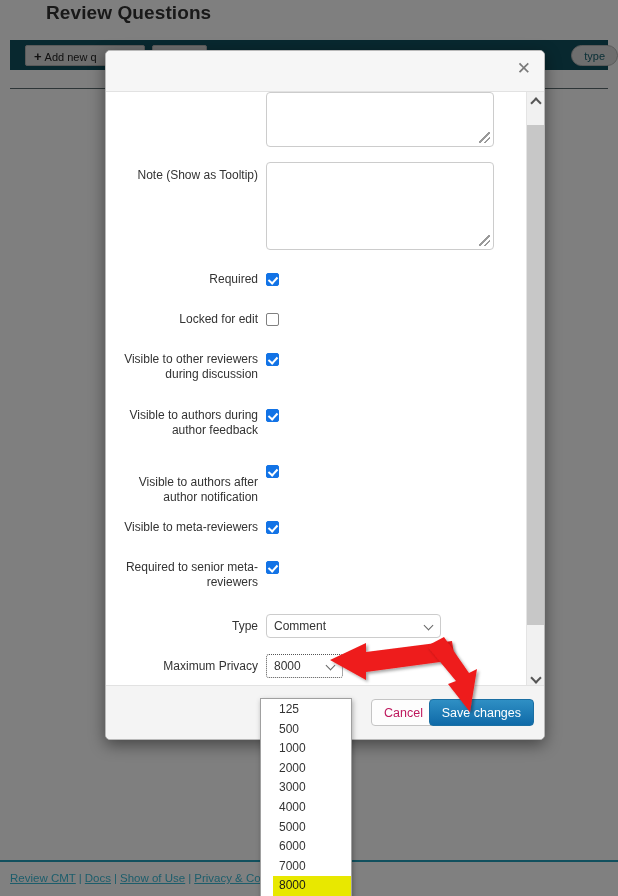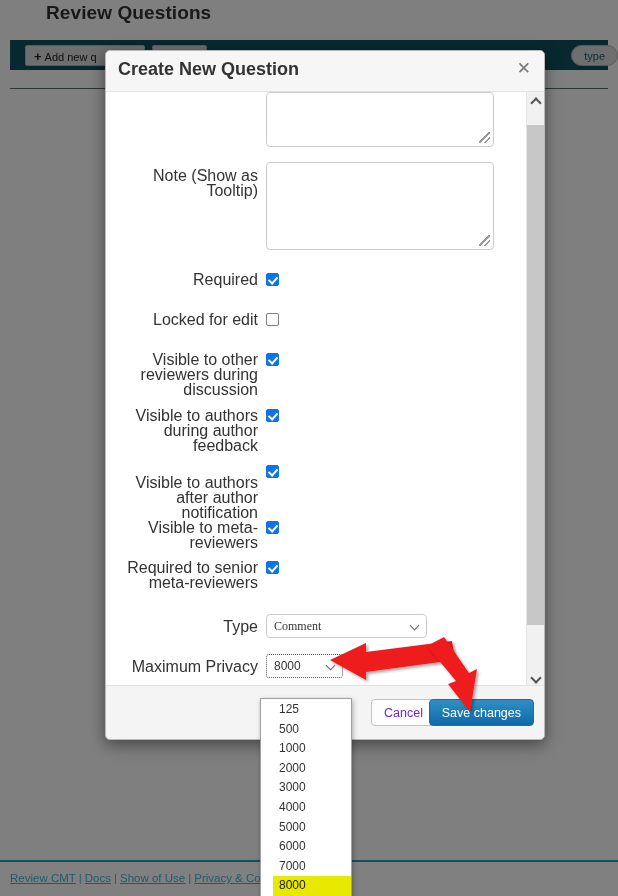--- a/index.html
+++ b/index.html
@@ -86,21 +86,21 @@
     position:absolute;left:0;top:41px;width:438px;height:595px;
     overflow:hidden;
   }
   #form-area{
     position:absolute;left:0;top:0;width:421px;height:100%;
   }
 
   .form-row{position:absolute;left:0;width:421px;}
   .f-label{
     position:absolute;left:0;width:152px;text-align:right;
-    font-size:16px;color:#333333;line-height:15px;
+    font-size:12px;color:#333333;line-height:15px;
   }
   .f-ctrl{position:absolute;left:160px;}
 
   textarea.ta{
     border:1px solid #cccccc;border-radius:4px;background:#fff;
     resize:none;box-sizing:border-box;outline:none;
     font-family:"Liberation Sans", sans-serif;font-size:12px;
   }
   .resize-grip{
     position:absolute;right:3px;bottom:3px;width:11px;height:11px;
@@ -163,21 +163,21 @@
   #modal-footer{
     position:absolute;left:0;bottom:0;width:438px;height:53px;
     background:#f4f4f4;border-top:1px solid #e2e2e2;border-radius:0 0 5px 5px;
   }
   .btn{
     position:absolute;top:13px;height:27px;box-sizing:border-box;
     font-size:12.5px;border-radius:4px;cursor:pointer;padding:0 12px;
     font-family:"Liberation Sans", sans-serif;
   }
   #btn-cancel{
-    right:108px;background:#fdfdfd;border:1px solid #c4c4c4;color:#6d28d9;
+    right:108px;background:#fdfdfd;border:1px solid #c4c4c4;color:#be185d;
   }
   #btn-save{
     right:10px;color:#fff;border:1px solid #1a6fa3;
     background:linear-gradient(#2f8fc4,#0f6aa8);
   }
 
   
   #dropdown{
     position:absolute;left:260px;top:698px;width:92px;
     background:#ffffff;border:1px solid #a0a0a0;
@@ -214,21 +214,20 @@
 
 <div id="footer">
   <div id="footer-links">
     <a href="#">Review CMT</a><span class="sep">|</span><a href="#">Docs</a><span class="sep">|</span><a href="#">Show of Use</a><span class="sep">|</span><a href="#">Privacy &amp; Cookies</a><span class="sep">|</span><a href="#">Site</a>
   </div>
 </div>
 
 <div id="modal">
 
   <div id="modal-header">
-    <div id="modal-title">Create New Question</div>
     <button id="modal-close">✕</button>
   </div>
 
   <div id="modal-body">
     <div id="form-area">
 
       <div class="form-row" style="top:0px;">
         <div class="f-ctrl" style="top:0px;">
           <textarea class="ta" style="width: 228px; height: 55px;"></textarea>
           <div class="resize-grip" style="right:4px;bottom:8px;"></div>
@@ -288,21 +287,21 @@
       <div class="form-row" style="top:468px;">
         <div class="f-label" style="top:0px;">Required to senior meta-reviewers</div>
         <div class="f-ctrl" style="top:0px;">
           <span class="cb checked"></span>
         </div>
       </div>
 
       <div class="form-row" style="top:522px;">
         <div class="f-label" style="top:5px;">Type</div>
         <div class="f-ctrl" style="top:0px;">
-          <div class="sel" style="width:161px;font-family:Liberation Serif, serif;">
+          <div class="sel" style="width:175px;">
             <span>Comment</span>
             <span class="chev"></span>
           </div>
         </div>
       </div>
 
       <div class="form-row" style="top:562px;">
         <div class="f-label" style="top:5px;">Maximum Privacy</div>
         <div class="f-ctrl" style="top:0px;">
           <div class="sel focused" style="width:77px;">

